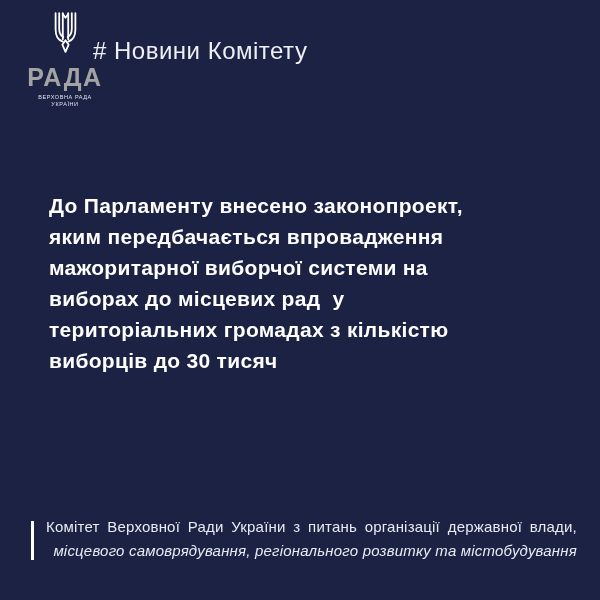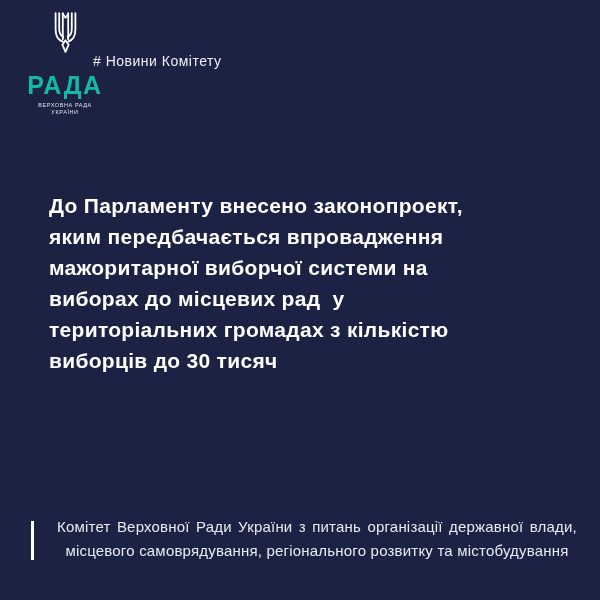--- a/index.html
+++ b/index.html
@@ -20,47 +20,46 @@
     width: 76px;
     text-align: center;
   }
   .logo .emblem {
     display: block;
     margin: 0 auto;
     width: 27px;
     height: 48px;
   }
   .logo .brand {
-    margin-top: 16px;
+    margin-top: 8px;
     font-size: 25px;
     font-weight: bold;
     letter-spacing: 1.5px;
     line-height: 1;
-    color: #14b8a6;
+    color: #a3a3a3;
     white-space: nowrap;
   }
   .logo .caption {
     margin-top: 4px;
     font-size: 5.5px;
     letter-spacing: 0.6px;
     line-height: 7px;
     color: #dfe3ee;
     white-space: pre;
   }
   
   .hashtag {
     position: absolute;
     left: 93px;
     top: 37px;
-    font-size: 14px;
+    font-size: 24px;
     font-weight: 500;
     letter-spacing: 0.5px;
     color: #eef0f5;
     white-space: nowrap;
-    margin-top: 16px;
   }
   
   .headline {
     position: absolute;
     left: 49px;
     top: 190px;
     width: 520px;
     font-size: 21px;
     font-weight: bold;
     line-height: 31px;
@@ -78,35 +77,36 @@
     align-items: stretch;
   }
   .footer .bar {
     flex: 0 0 3px;
     width: 3px;
     margin-top: 6px;
     margin-bottom: 3px;
     background: #ffffff;
   }
   .footer .lines {
-    margin-left: 23px;
+    margin-left: 12px;
     width: 533px;
     font-size: 15px;
     line-height: 24px;
     color: #e8ebf2;
     letter-spacing: 0.2px;
   }
   .footer .line1 {
     text-align: justify;
     text-align-last: justify;
     white-space: nowrap;
   }
   .footer .line2 {
-    text-align: center;
+    text-align: right;
     white-space: nowrap;
+    font-style: italic;
   }
 </style>
 </head>
 <body>
 
 <div class="card">
 
   <div class="logo">
     <svg class="emblem" viewBox="0 0 60 96" fill="none" stroke="#ffffff" stroke-width="4" stroke-linecap="round" stroke-linejoin="round">
 

